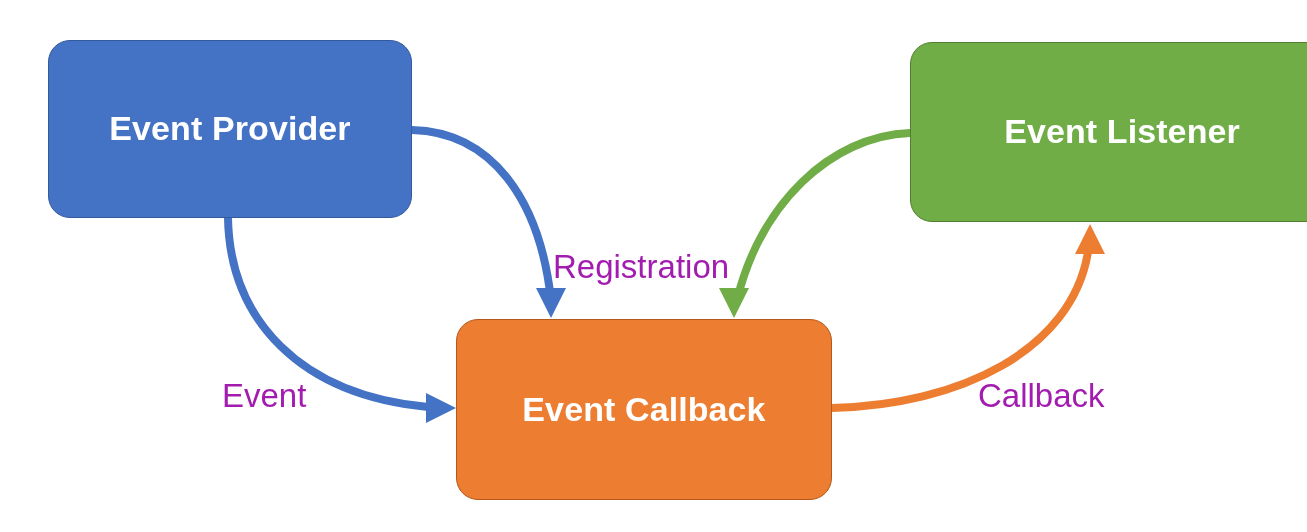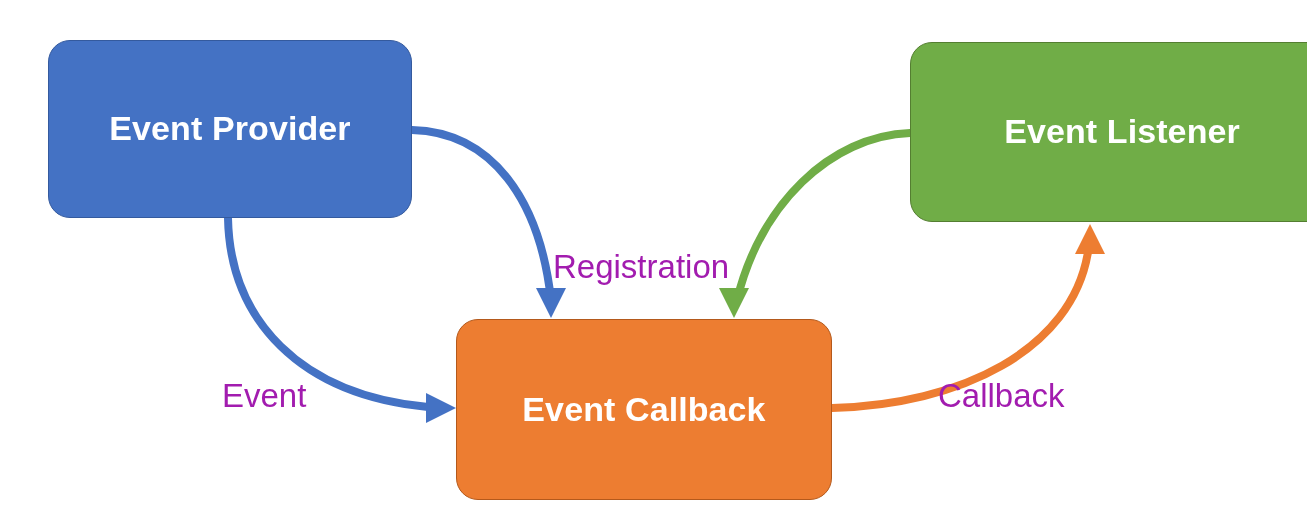--- a/index.html
+++ b/index.html
@@ -80,21 +80,21 @@
   }
   #label-registration {
     left: 553px;
     top: 250px;
   }
   #label-event {
     left: 222px;
     top: 379px;
   }
   #label-callback {
-    left: 938px;
+    left: 978px;
     top: 379px;
   }
 </style>
 </head>
 <body>
 
 <div id="canvas">
 
   <svg id="edges" viewBox="0 0 1307 532" width="1307" height="532" xmlns="http://www.w3.org/2000/svg">
 

